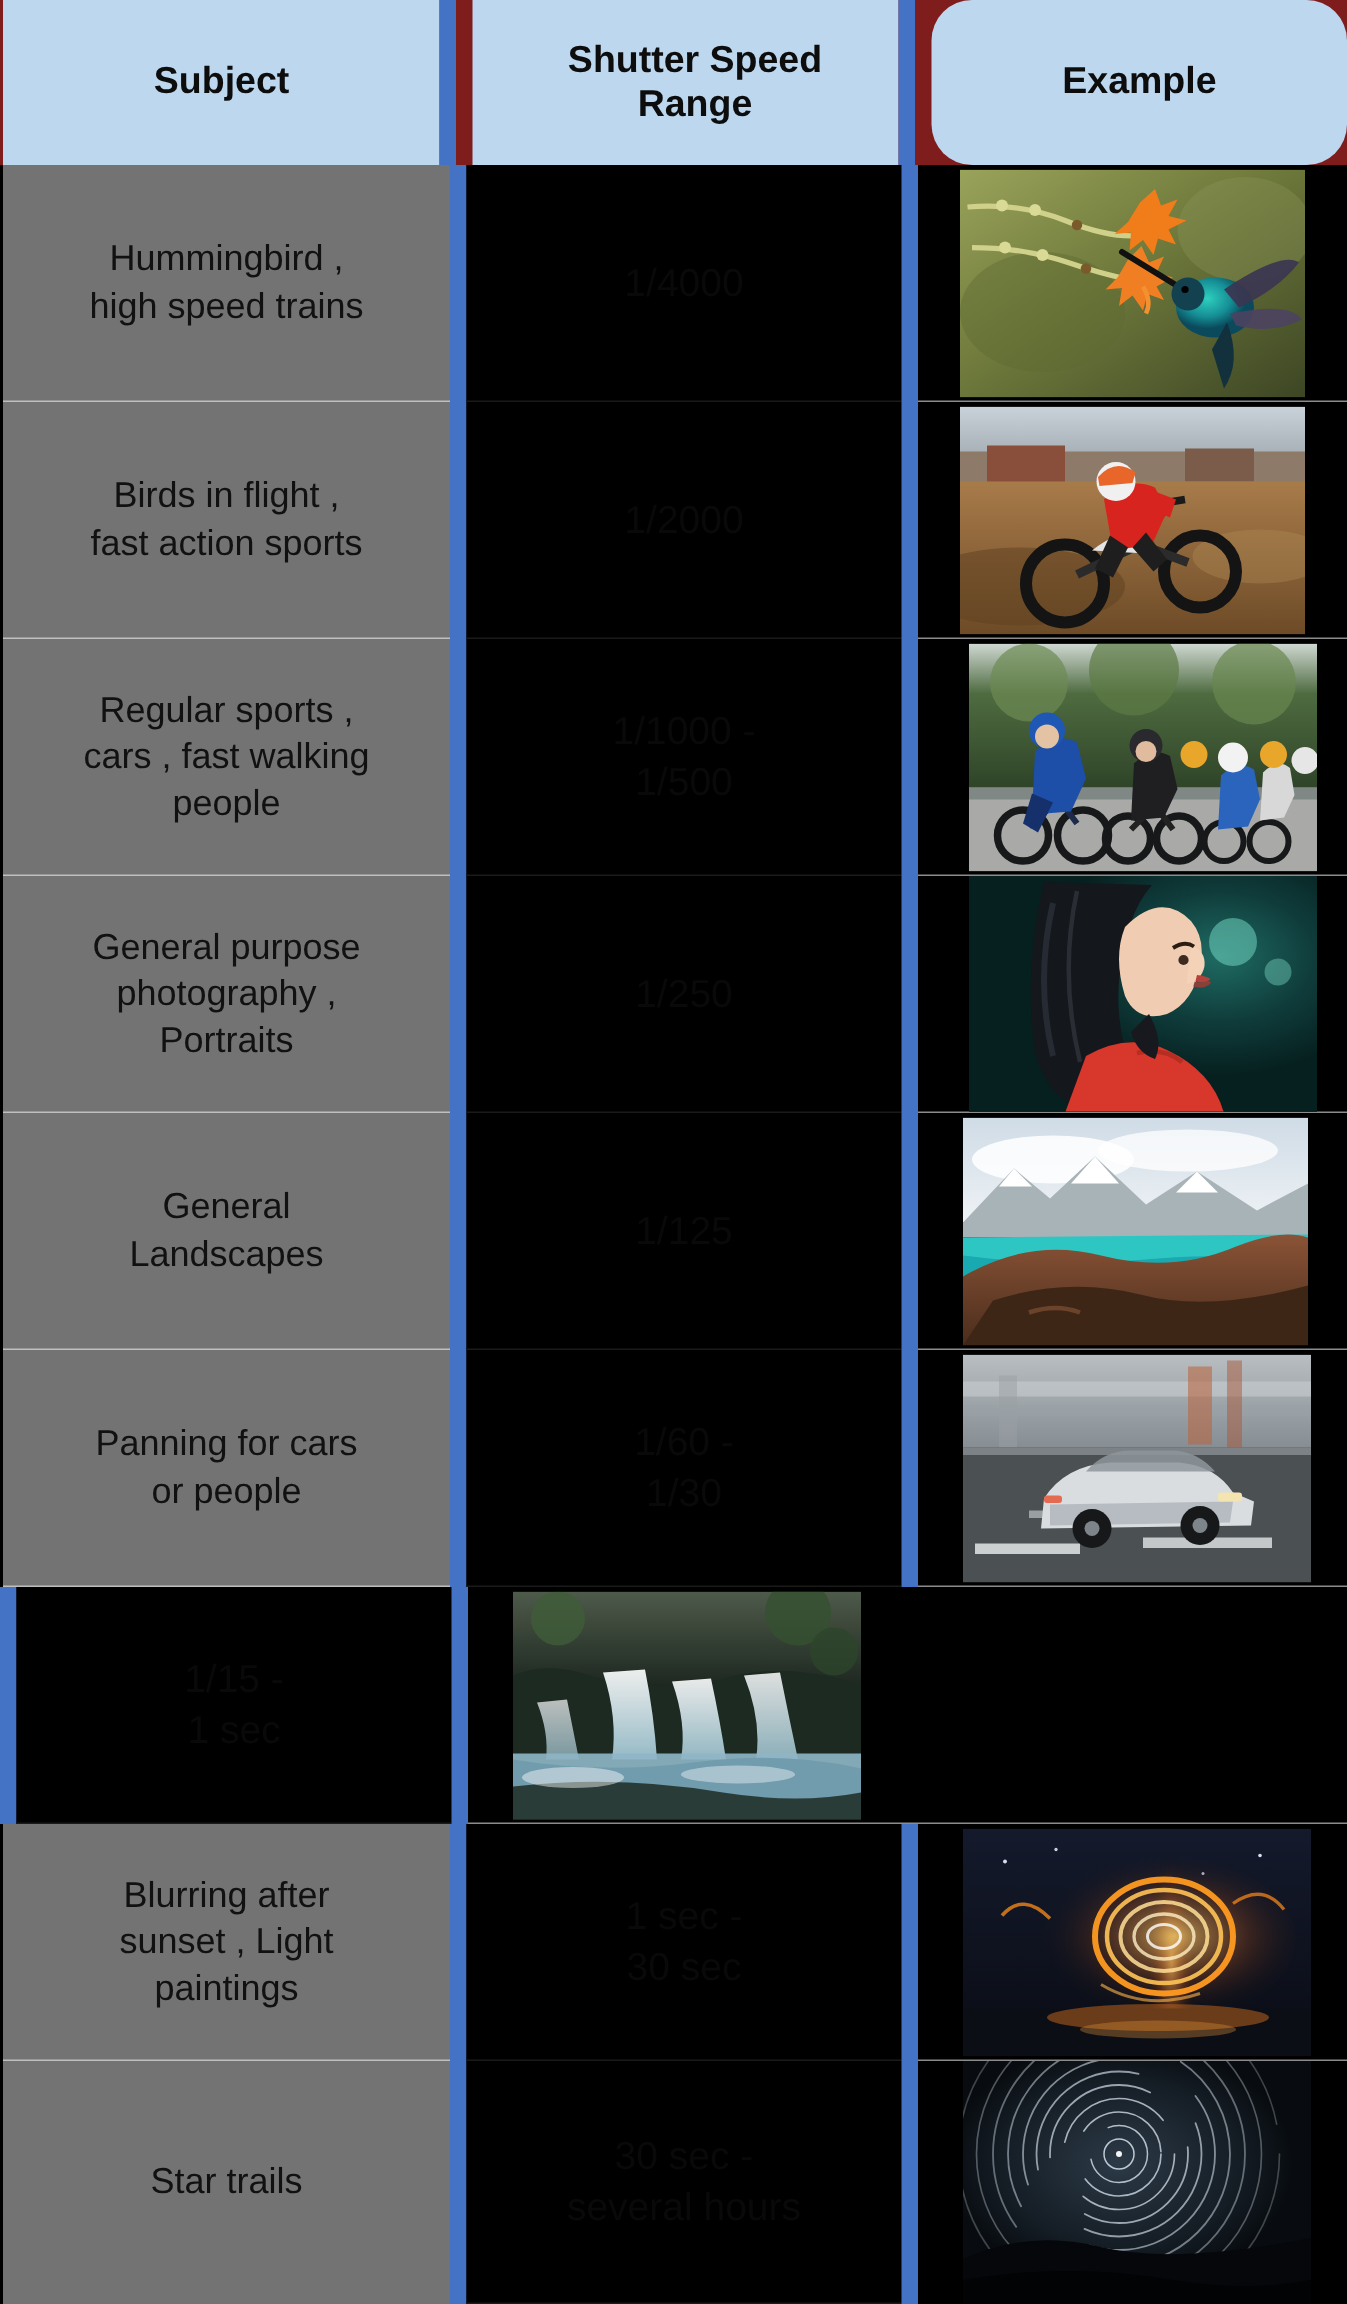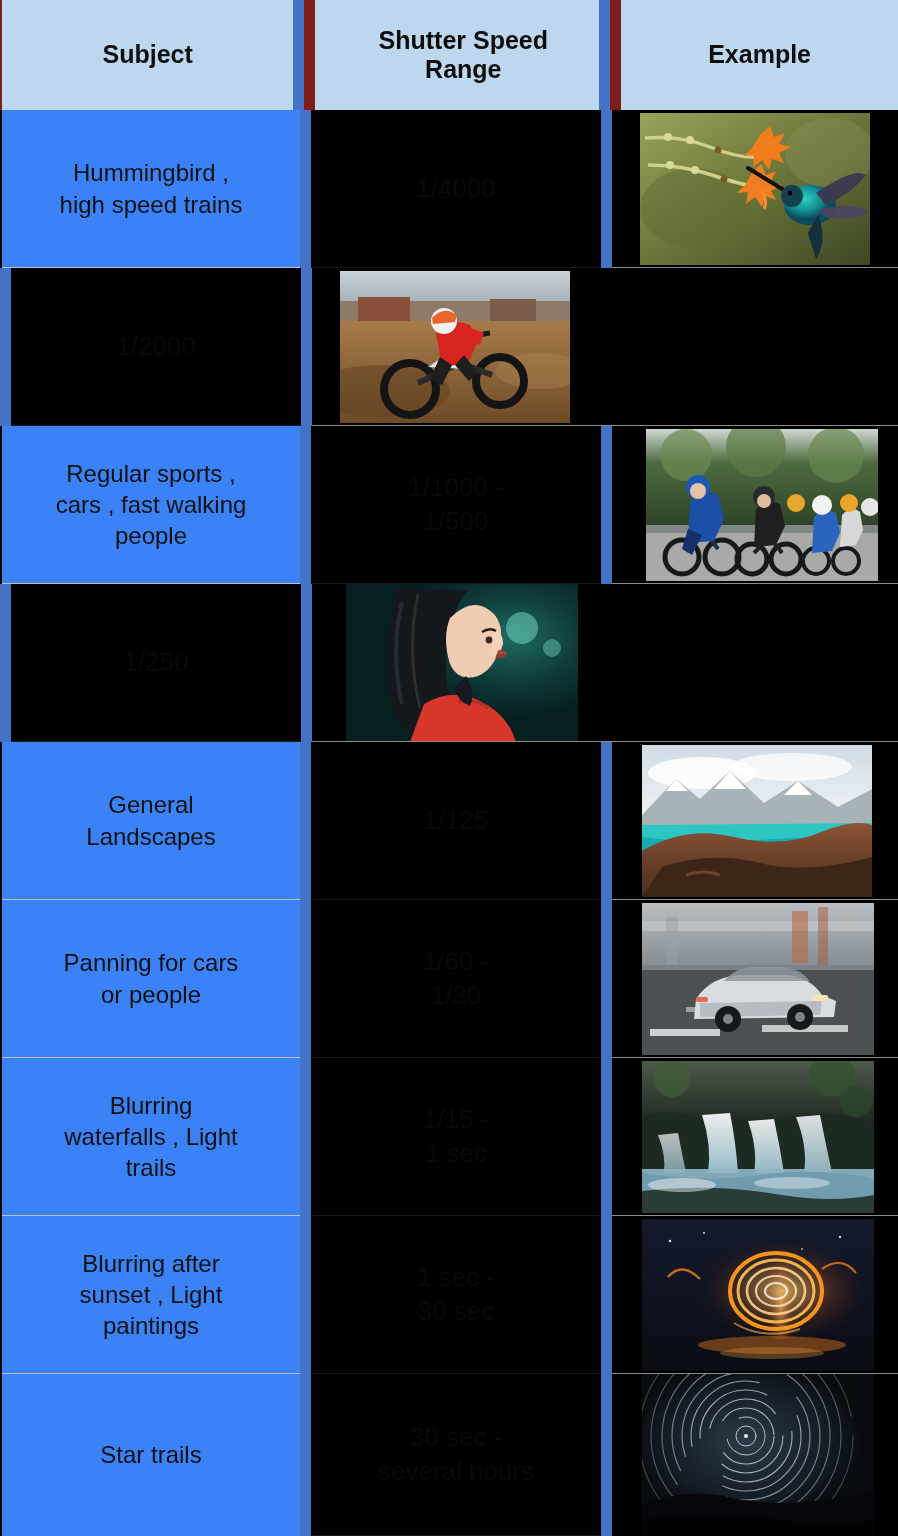--- a/index.html
+++ b/index.html
@@ -37,21 +37,21 @@
     justify-content: center;
     text-align: center;
     font-weight: bold;
     font-size: 25px;
     color: #0d0d0d;
     line-height: 1.18;
     box-sizing: border-box;
   }
   .hcell.subject   { width: 298px; margin-left: 2px; }
   .hcell.speed     { width: 290px; margin-left: 11px; }
-  .hcell.example   { width: 283px; margin-left: 11px; }
+  .hcell.example   { width: 283px; margin-left: 11px; border-radius: 27px; }
 
   .divider {
     width: 11px;
     background: #4472c4;
     flex: 0 0 11px;
   }
 
   
   .body-rows {
     display: flex;
@@ -61,21 +61,21 @@
   .row {
     display: flex;
     width: 898px;
     box-sizing: border-box;
   }
 
   .c-subject {
     width: 298px;
     flex: 0 0 298px;
     margin-left: 2px;
-    background: #3b82f6;
+    background: #737373;
     border-bottom: 1px solid #bfbfbf;
     box-sizing: border-box;
     display: flex;
     align-items: center;
     justify-content: center;
     text-align: center;
     font-size: 24px;
     color: #111111;
     line-height: 1.30;
     padding: 4px 24px;
@@ -198,20 +198,22 @@
             <circle cx="150" cy="80" r="2.4" fill="#000"></circle>
             <path d="M176 80 Q215 54 226 62 Q212 80 186 92 Z" fill="#3b3550" opacity="0.92"></path>
             <path d="M180 96 Q220 88 228 100 Q208 110 184 104 Z" fill="#4b4360" opacity="0.9"></path>
             <path d="M178 102 Q188 128 176 146 L168 120 Z" fill="#12313c"></path>
           </svg>
         </div>
       </div>
     </div>
 
     <div class="row r1">
+      <div class="c-subject" style="white-space:pre-line;">Birds in flight ,
+fast action sports</div>
       <div class="vbar"></div>
       <div class="c-speed">1/2000</div>
       <div class="vbar"></div>
       <div class="c-example">
         <div class="thumb" style="width:230px;height:152px;margin-left:28px;">
           <svg viewBox="0 0 230 152" preserveAspectRatio="none">
             <defs>
               <linearGradient id="mxSky" x1="0" y1="0" x2="0" y2="1">
                 <stop offset="0%" stop-color="#c9d2d9"></stop>
                   <stop offset="100%" stop-color="#9aa3a8"></stop>
@@ -298,20 +300,23 @@
               <circle cx="203" cy="74" r="9" fill="#e8a72a"></circle>
               <circle cx="150" cy="74" r="9" fill="#e8a72a"></circle>
               <circle cx="224" cy="78" r="9" fill="#e6e6e6"></circle>
             </g>
           </svg>
         </div>
       </div>
     </div>
 
     <div class="row r3">
+      <div class="c-subject" style="white-space:pre-line;">General purpose
+photography ,
+Portraits</div>
       <div class="vbar"></div>
       <div class="c-speed">1/250</div>
       <div class="vbar"></div>
       <div class="c-example">
         <div class="thumb" style="width:232px;height:158px;margin-left:34px;">
           <svg viewBox="0 0 232 158" preserveAspectRatio="none">
             <defs>
               <radialGradient id="ptBg" cx="72%" cy="34%">
                 <stop offset="0%" stop-color="#1f6b63"></stop>
                   <stop offset="55%" stop-color="#0f3c3b"></stop>
@@ -419,23 +424,20 @@
             <circle cx="158" cy="114" r="13" fill="#16181a"></circle>
             <circle cx="158" cy="114" r="5" fill="#7d858b"></circle>
             <rect x="170" y="92" width="16" height="6" rx="2" fill="#f3e4b0"></rect>
             <rect x="54" y="94" width="12" height="5" rx="2" fill="#e46a52"></rect>
           </svg>
         </div>
       </div>
     </div>
 
     <div class="row r6">
-      <div class="c-subject" style="white-space:pre-line;">Blurring
-waterfalls , Light
-trails</div>
       <div class="vbar"></div>
       <div class="c-speed">1/15 -
 1 sec</div>
       <div class="vbar"></div>
       <div class="c-example">
         <div class="thumb" style="width:232px;height:152px;margin-left:30px;">
           <svg viewBox="0 0 232 152" preserveAspectRatio="none">
             <defs>
               <linearGradient id="wfRock" x1="0" y1="0" x2="0" y2="1">
                 <stop offset="0%" stop-color="#4e5a4a"></stop>

